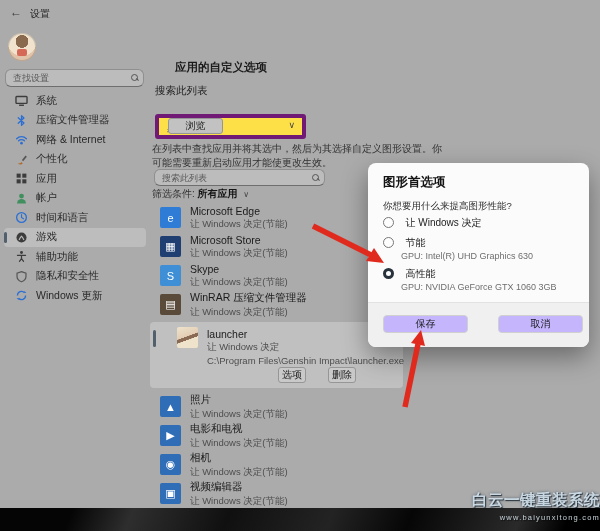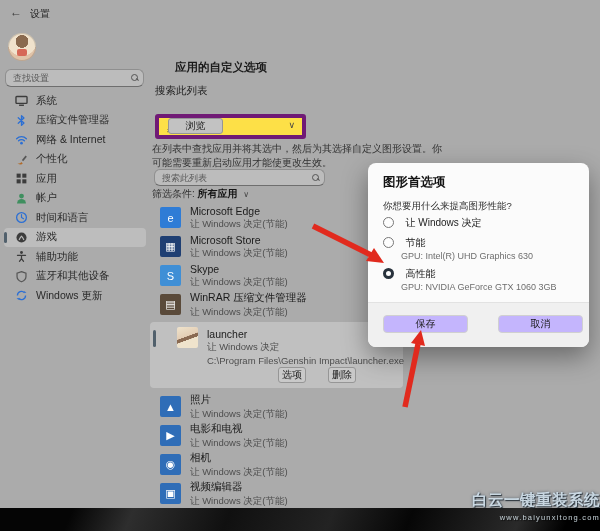--- a/index.html
+++ b/index.html
@@ -225,21 +225,21 @@
         </span>
     <span class="nav-label">辅助功能</span>
   </div>
       <div class="nav-item">
 
     <span class="nav-icon">
           <svg viewBox="0 0 16 16">
             <path d="M8 2l5.5 2v4c0 3.4-2.3 5.4-5.5 6.5C4.8 13.4 2.5 11.4 2.5 8V4z" fill="none" stroke="#555" stroke-width="1.5"></path>
           </svg>
         </span>
-    <span class="nav-label">蓝牙和其他设备</span>
+    <span class="nav-label">隐私和安全性</span>
   </div>
       <div class="nav-item">
 
     <span class="nav-icon">
           <svg viewBox="0 0 16 16">
             <path d="M13 8a5 5 0 0 1-8.7 3.4M3 8a5 5 0 0 1 8.7-3.4" fill="none" stroke="#2b6fd4" stroke-width="1.6"></path>
             <path d="M11 2.5l.8 2.3 2.3-.5zM5 13.5l-.8-2.3-2.3.5z" fill="#2b6fd4"></path>
           </svg>
         </span>
     <span class="nav-label">Windows 更新</span>

